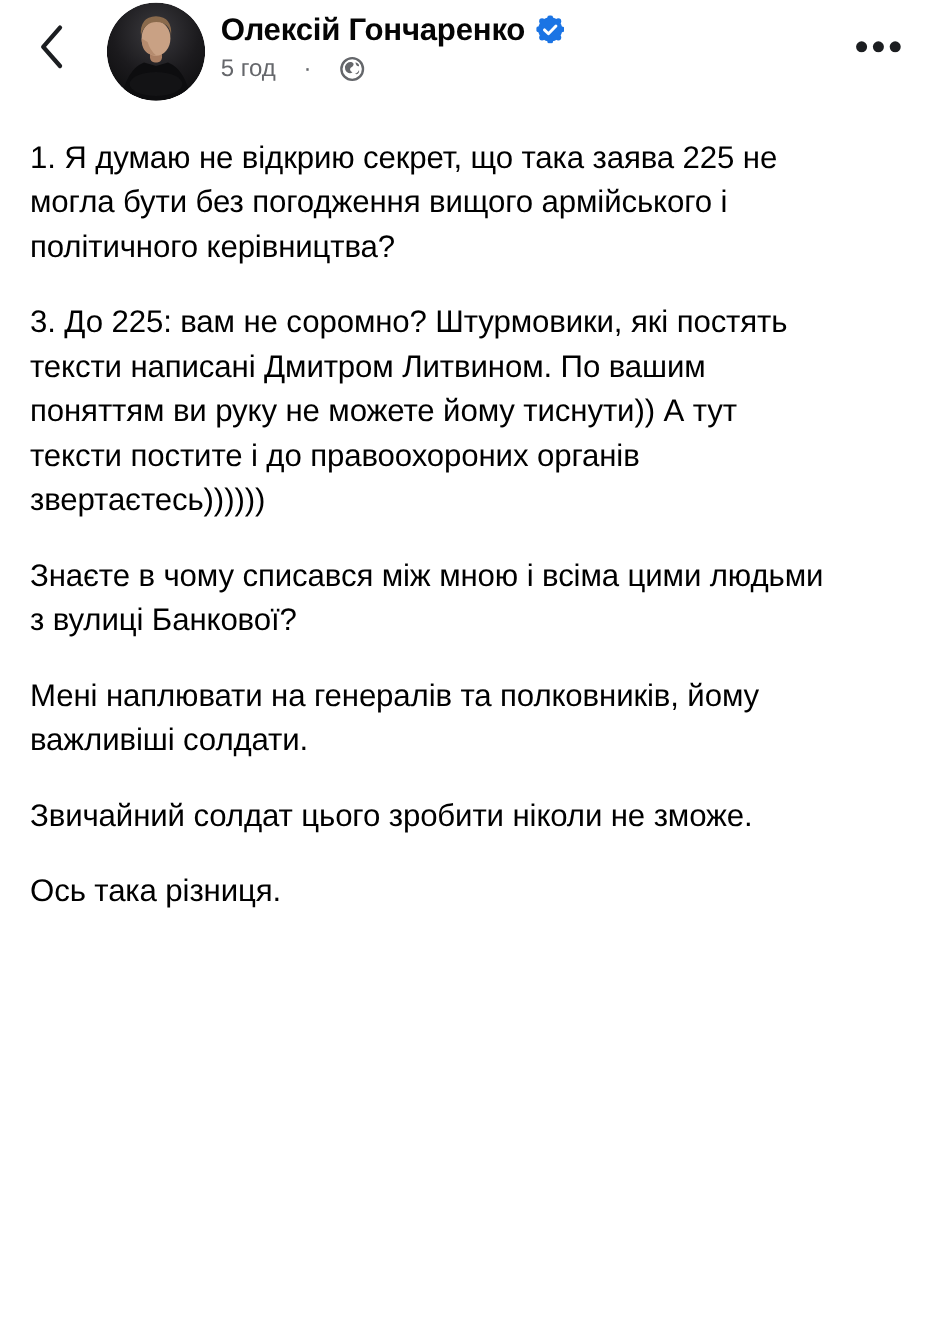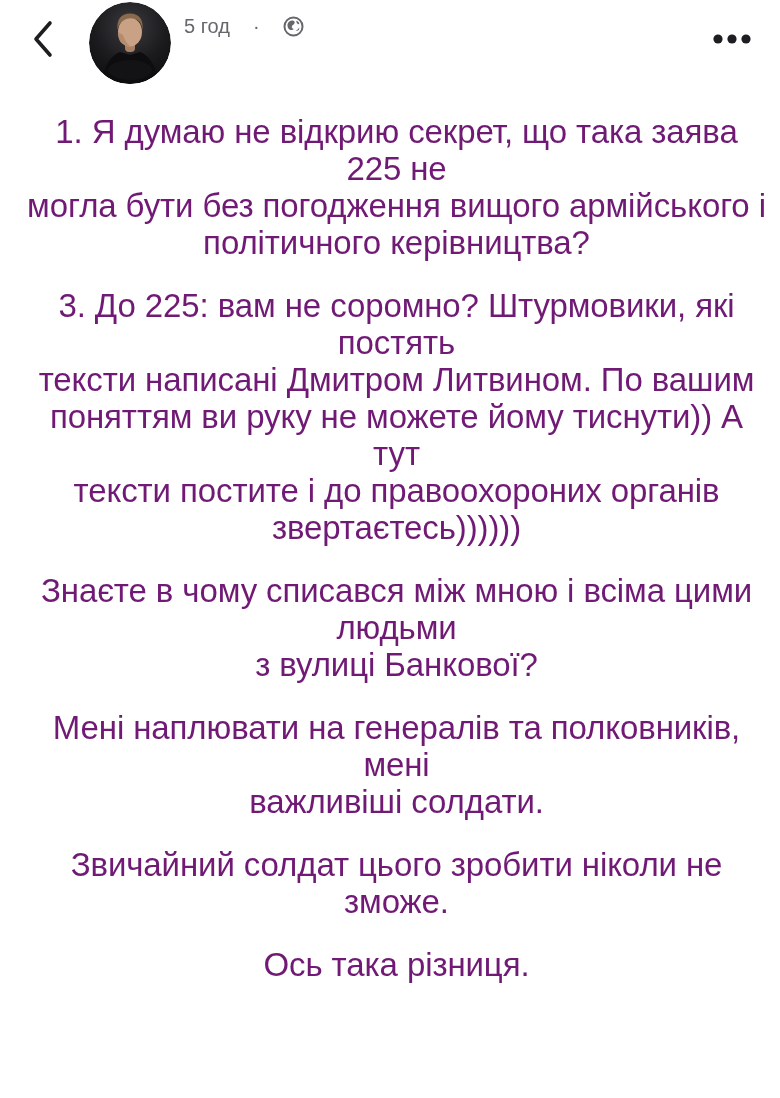--- a/index.html
+++ b/index.html
@@ -43,25 +43,24 @@
   .more-btn {
     position: absolute; right: 26px; top: 24px;
     width: 44px; height: 30px;
     background: none; border: none; cursor: pointer;
     display: flex; align-items: center; justify-content: center;
   }
 
   
   .post-text { padding: 18px 12px 0 25px; }
   .post-text p {
-    font-size: 33px; line-height: 37px;
-    color: #701a75; letter-spacing: -0.1px;
+    font-size: 26px; line-height: 37px;
+    color: #000000; letter-spacing: -0.1px;
     white-space: pre-line;
     margin: 0 0 26px 0;
-    text-align: center;
   }
   .post-text p:last-child { margin-bottom: 16px; }
 </style>
 </head>
 <body>
 
 <div class="screen">
 
   <header class="header">
 
@@ -93,20 +92,37 @@
 
           <ellipse cx="41" cy="30" rx="12" ry="14.5" fill="#c9a184"></ellipse>
           <path d="M29 30 Q29 44 41 44 Q36 40 34 33 Z" fill="#b58b6e"></path>
 
           <path d="M28.5 28 Q27 12 41 11.5 Q55 12 53.5 28 Q53 20 47.5 17.5 Q39 14.5 33.5 19 Q29.5 22 28.5 28 Z" fill="#8a6a4c"></path>
         </g>
       </svg>
     </div>
 
     <div class="header-info">
+      <div class="name-row">
+        <span class="profile-name">Олексій Гончаренко</span>
+        <svg width="23" height="23" viewBox="0 0 22 22">
+          <g fill="#1b74e4">
+            <circle cx="20.2" cy="11" r="2.3"></circle>
+              <circle cx="17.5" cy="17.5" r="2.3"></circle>
+            <circle cx="11" cy="20.2" r="2.3"></circle>
+              <circle cx="4.5" cy="17.5" r="2.3"></circle>
+            <circle cx="1.8" cy="11" r="2.3"></circle>
+              <circle cx="4.5" cy="4.5" r="2.3"></circle>
+            <circle cx="11" cy="1.8" r="2.3"></circle>
+              <circle cx="17.5" cy="4.5" r="2.3"></circle>
+            <circle cx="11" cy="11" r="9.6"></circle>
+          </g>
+          <path d="M6.4 11.4 L9.6 14.5 L15.6 8.3" fill="none" stroke="#ffffff" stroke-width="2.3" stroke-linecap="round" stroke-linejoin="round"></path>
+        </svg>
+      </div>
       <div class="meta-row">
         <span>5 год</span>
         <span class="meta-sep">·</span>
         <svg width="21" height="21" viewBox="0 0 20 20">
           <circle cx="10" cy="10" r="8.6" fill="none" stroke="#65676b" stroke-width="1.9"></circle>
           <path d="M4.2 8.2 C5 5.4 7.6 3.8 9.8 4.6 C11.8 5.4 11.4 7.4 9.4 8.6 C7.6 9.7 8.2 11.6 10.2 12.6 C8.6 14.2 5.4 13.2 4.5 10.6 Z" fill="#65676b"></path>
           <path d="M12.6 4.6 C14.6 5.1 15.8 6.6 15.4 7.8 C14 8.1 12.6 6.6 12.6 4.6 Z" fill="#65676b"></path>
           <path d="M12.2 13.8 C13.8 13.4 15 12.2 15.4 10.8 C16 12.8 14.4 15 12.2 13.8 Z" fill="#65676b"></path>
         </svg>
       </div>
@@ -126,19 +142,19 @@
     <p>1. Я думаю не відкрию секрет, що така заява 225 не
 могла бути без погодження вищого армійського і
 політичного керівництва?</p>
     <p>3. До 225: вам не соромно? Штурмовики, які постять
 тексти написані Дмитром Литвином. По вашим
 поняттям ви руку не можете йому тиснути)) А тут
 тексти постите і до правоохороних органів
 звертаєтесь))))))</p>
     <p>Знаєте в чому списався між мною і всіма цими людьми
 з вулиці Банкової?</p>
-    <p>Мені наплювати на генералів та полковників, мені
+    <p>Мені наплювати на генералів та полковників, йому
 важливіші солдати.</p>
     <p>Звичайний солдат цього зробити ніколи не зможе.</p>
     <p>Ось така різниця.</p>
   </main>
 
 </div>
 
 </body></html>

